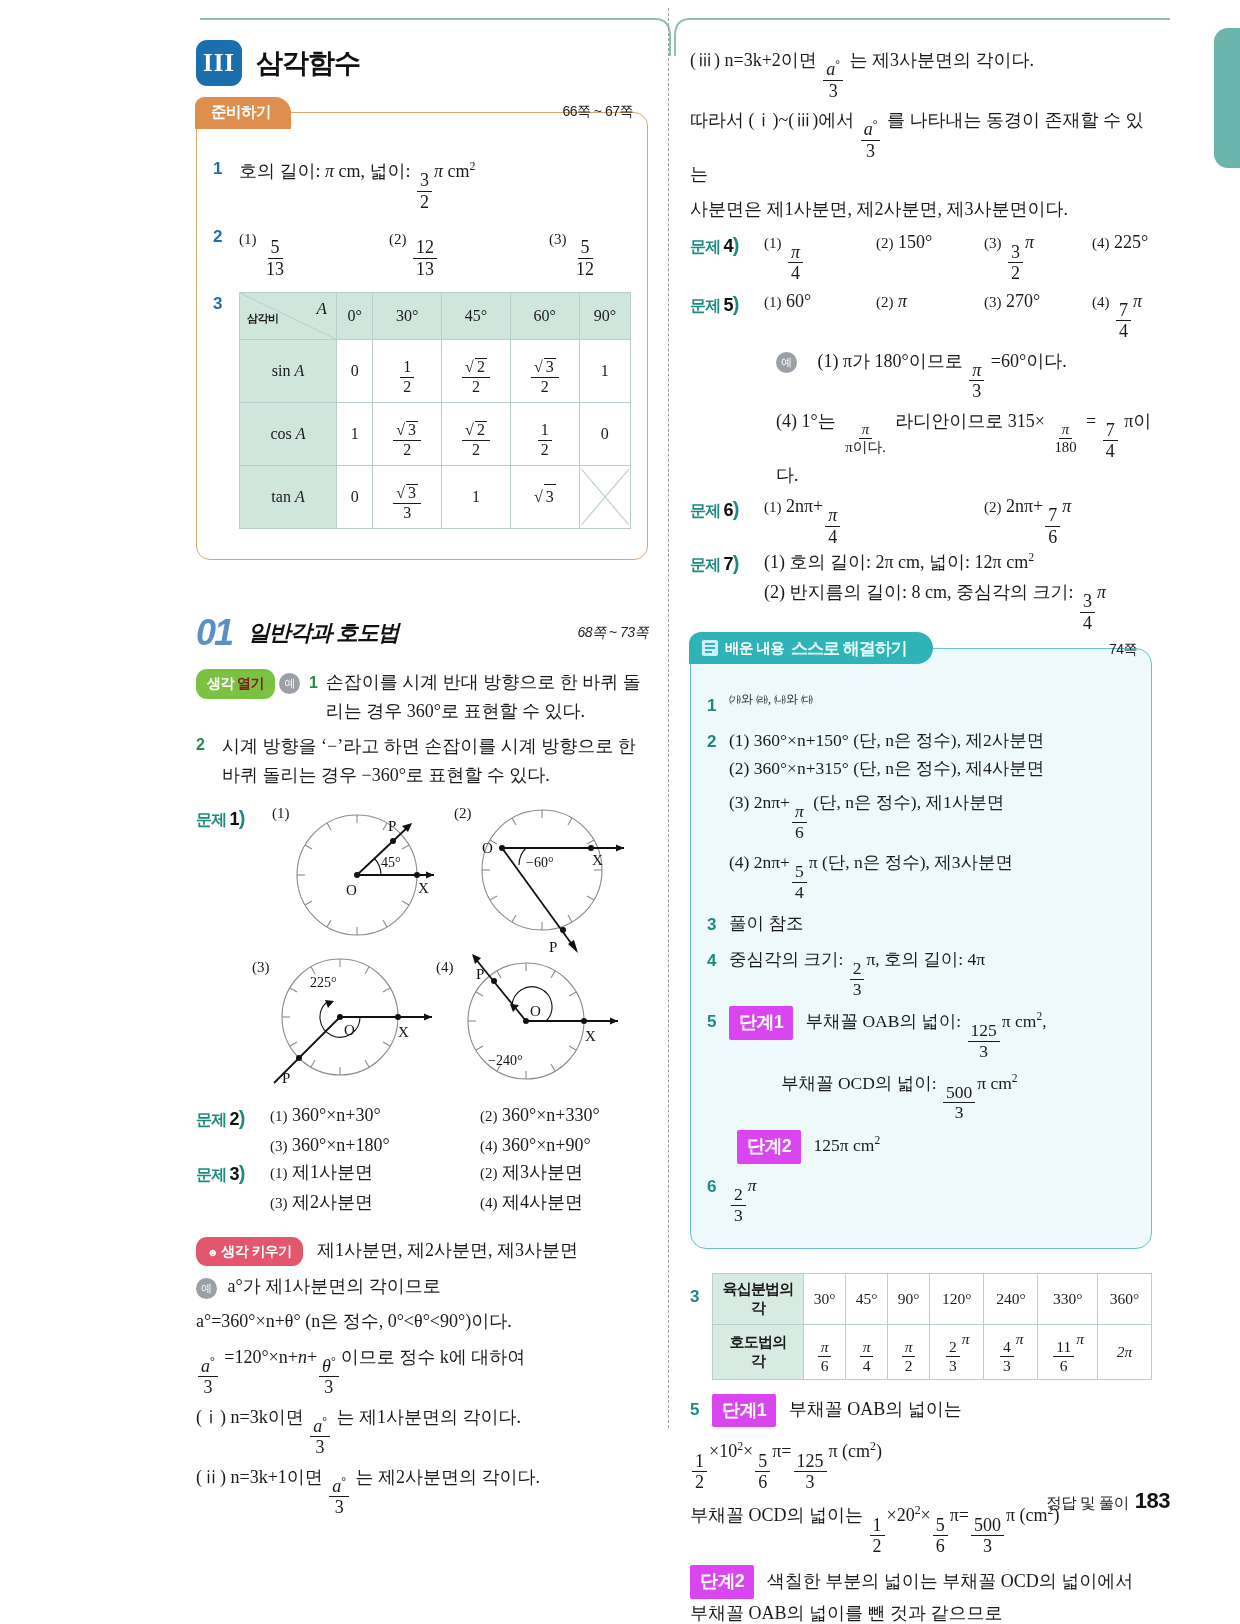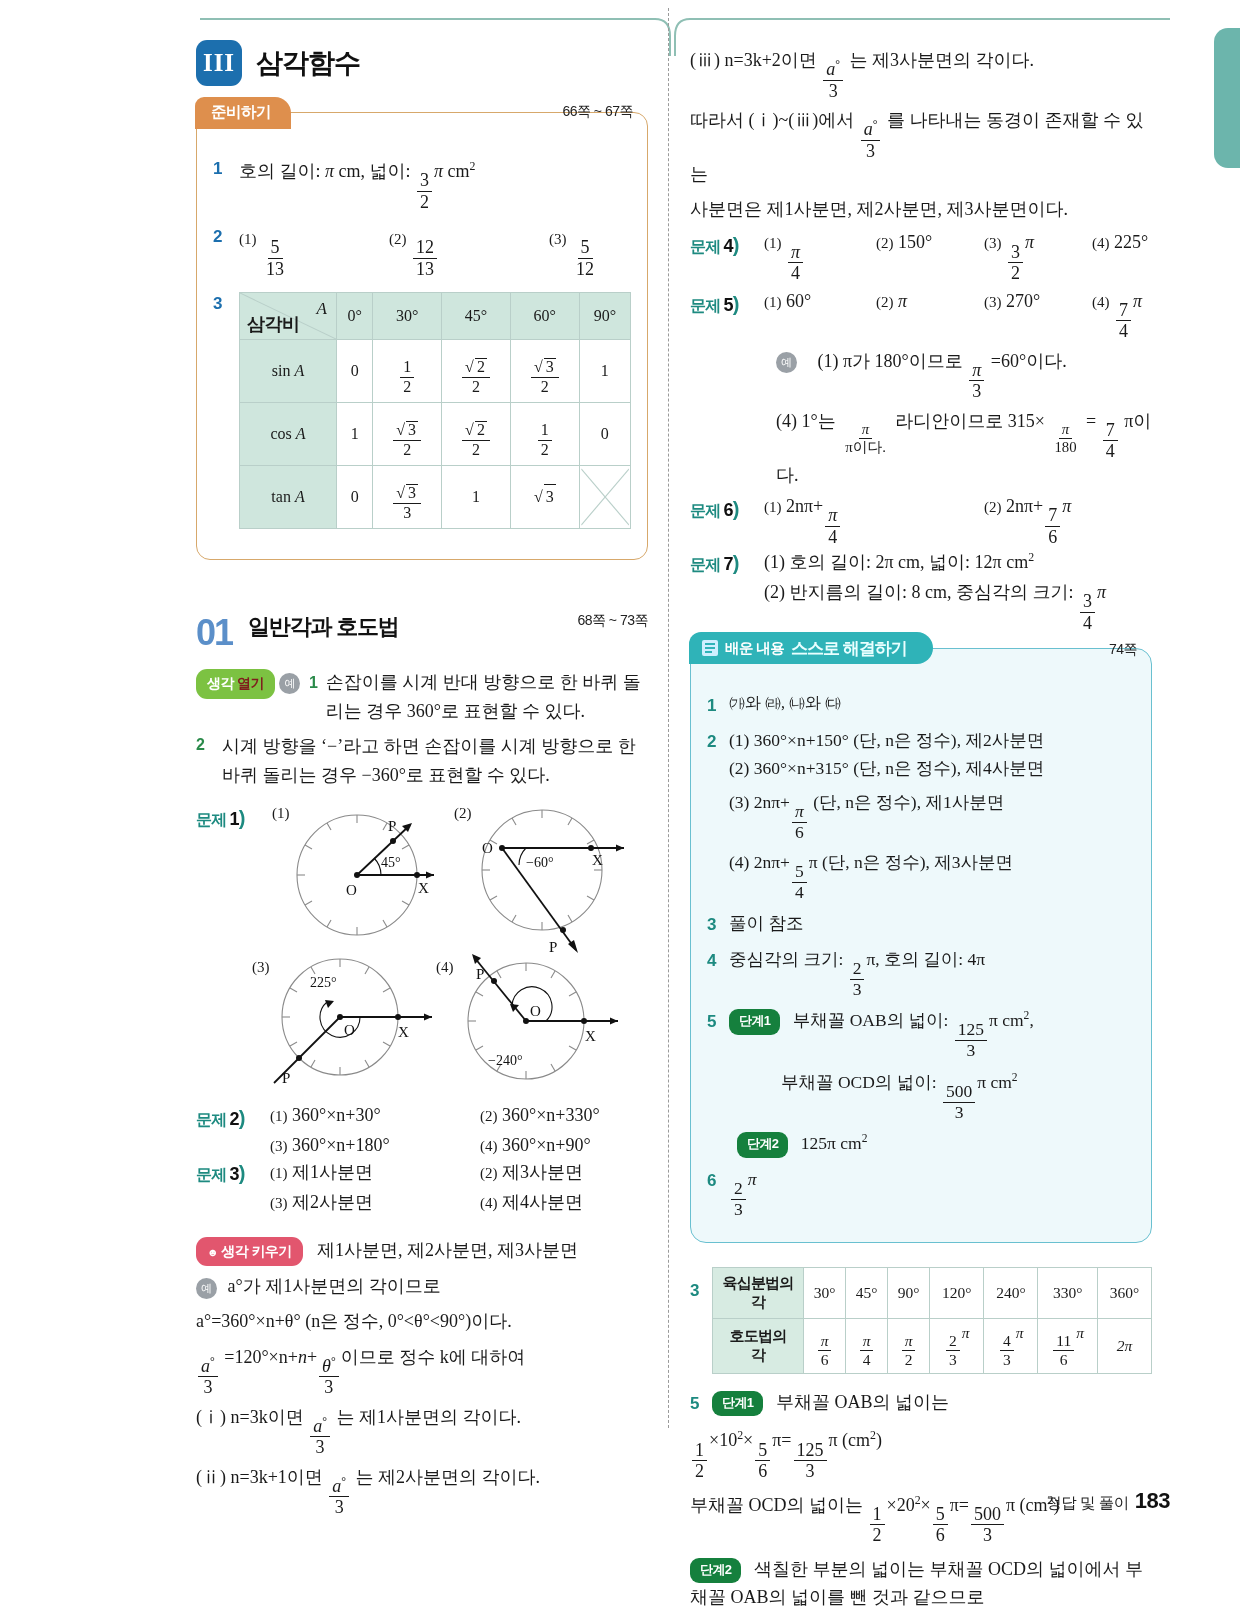--- a/index.html
+++ b/index.html
@@ -83,48 +83,48 @@
 
   
   table.trig{border-collapse:collapse;width:100%;font-size:16px;}
   table.trig th,table.trig td{
     border:1px solid #b9cfc9;text-align:center;padding:7px 2px;height:32px;
   }
   table.trig thead th{background:#cfe6dd;font-weight:normal;}
   table.trig tbody td:first-child{background:#cfe6dd;}
   .diag-cell{position:relative;padding:0 !important;height:44px;width:96px;}
   .diag-cell .A{position:absolute;right:9px;top:3px;font-style:italic;font-size:17px;}
-  .diag-cell .L{position:absolute;left:7px;bottom:0;font-family:"Liberation Sans",sans-serif;
-                font-size:18px;font-weight:bold;letter-spacing:-0.5px;}
+  .diag-cell .L{position:absolute;left:7px;bottom:12px;font-family:"Liberation Sans",sans-serif;
+                font-size:11px;font-weight:bold;letter-spacing:-0.5px;}
   .diag-cell svg{position:absolute;inset:0;width:100%;height:100%;}
   .x-cell{position:relative;}
   .x-cell svg{position:absolute;inset:0;width:100%;height:100%;}
 
   
-  .sec-head{display:flex;align-items:flex-start;margin-bottom:14px;}
+  .sec-head{display:flex;align-items:center;margin-bottom:14px;font-style:italic;}
   .sec-no{
     font-family:"Liberation Sans",sans-serif;font-weight:bold;font-size:36px;
     color:#5b8fc9;letter-spacing:-2px;margin-right:16px;
   }
   .sec-title{
     font-family:"Liberation Sans",sans-serif;font-weight:bold;font-size:22px;
     letter-spacing:-1.2px;color:#111;flex:1;
   }
   .sec-pages{font-family:"Liberation Sans",sans-serif;font-size:14px;color:#222;letter-spacing:-0.5px;}
 
   .pill{
     display:inline-block;vertical-align:middle;
     font-family:"Liberation Sans",sans-serif;font-size:14px;font-weight:bold;
     color:#fff;border-radius:11px;padding:3px 11px 4px 11px;letter-spacing:-0.6px;
     position:relative;
   }
   .pill.green{background:#7cc242;}
   .pill.green .w2{color:#7f1d1d;}
   .pill.red{background:#e2566e;}
-  .pill.purple{background:#15803d;border-radius:9px;padding:2px 10px 3px 10px;font-size:13px;}
+  .pill.purple{background:#d946ef;border-radius:2px;padding:2px 10px 3px 10px;font-size:18px;}
   .ex-dot{
     display:inline-block;width:21px;height:21px;border-radius:50%;
     background:#9aa0a6;color:#fff;font-family:"Liberation Sans",sans-serif;
     font-size:11px;text-align:center;line-height:21px;vertical-align:middle;
   }
 
   .para{font-size:18px;line-height:1.62;margin:6px 0;}
   .hang{display:flex;}
   .hang .lead{flex:none;}
   .hang .rest{flex:1;}
@@ -679,21 +679,21 @@
           <span style="position:absolute;left:3px;top:7px;width:10px;height:2px;background:#2fb3b8;"></span>
           <span style="position:absolute;left:3px;top:11px;width:7px;height:2px;background:#2fb3b8;"></span>
         </span>
         <span class="t1">배운 내용</span>
         <span class="t2">스스로 해결하기</span>
       </div>
       <div class="blue-pages">74쪽</div>
 
       <div class="bb-row">
         <span class="bb-num">1</span>
-        <span class="bb-body" style="font-size:16px">㈎와 ㈑, ㈏와 ㈐</span>
+        <span class="bb-body" style="font-size:12px">㈎와 ㈑, ㈏와 ㈐</span>
       </div>
 
       <div class="bb-row">
         <span class="bb-num">2</span>
         <span class="bb-body">
           <div>(1) 360°×n+150° (단, n은 정수), 제2사분면</div>
           <div>(2) 360°×n+315° (단, n은 정수), 제4사분면</div>
           <div style="margin-top:6px">
             <span>(3) 2nπ+</span><span class="frac">
                 <span class="num"><i>π</i></span>

